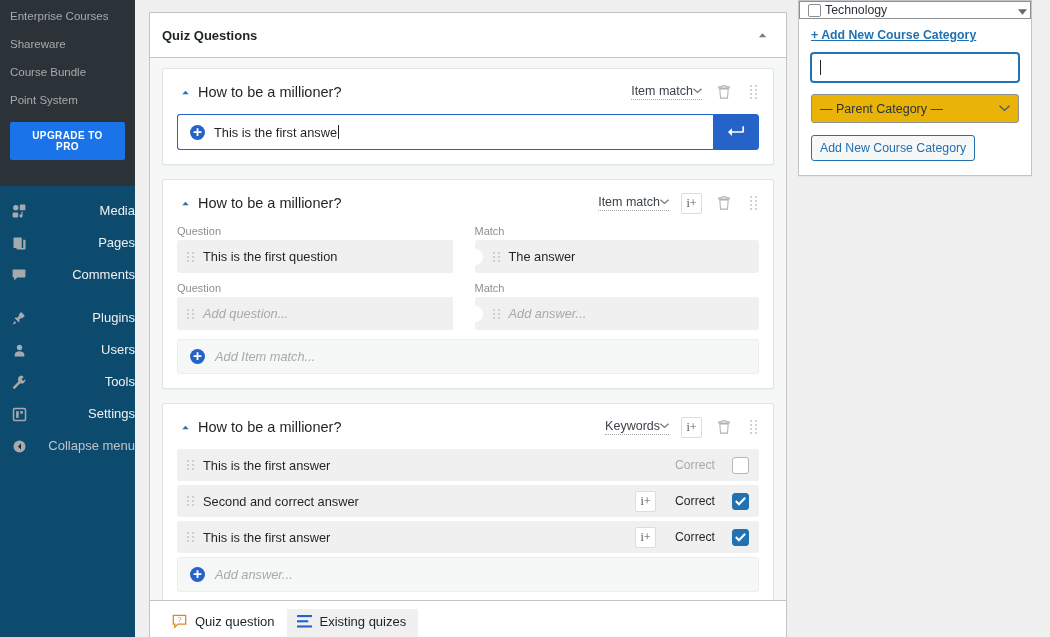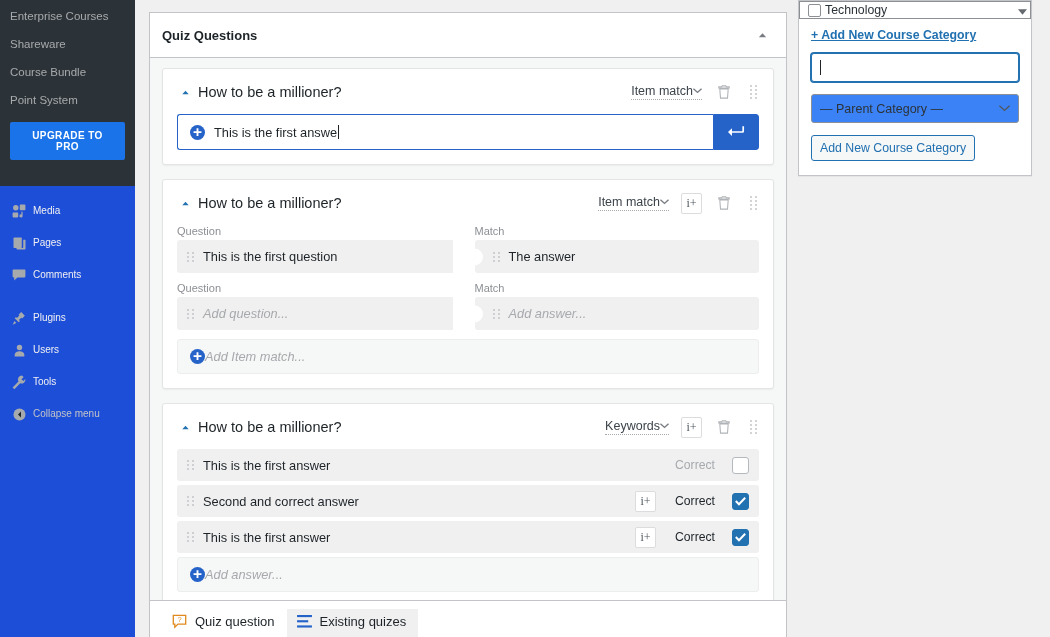--- a/index.html
+++ b/index.html
@@ -5,37 +5,37 @@
   * { box-sizing: border-box; margin: 0; padding: 0; }
   html, body {
     width: 1050px; height: 637px;
     font-family: "Liberation Sans", sans-serif;
     background: #f0f0f1;
     overflow: hidden;
   }
   .app { position: relative; width: 1050px; height: 637px; display: flex; }
 
   
-  .sidebar { width: 135px; flex: 0 0 135px; background: #1d4ed8; color: #c3c4c7; position: relative; }
+  .sidebar { width: 135px; flex: 0 0 135px; background: #0c4a6e; color: #c3c4c7; position: relative; }
   .submenu { background: #2c3338; padding: 2px 0 12px 0; }
   .submenu-item {
     font-size: 11.5px; color: #a7aaad; padding: 6px 0 6px 10px;
     line-height: 16px; white-space: nowrap; cursor: pointer;
   }
   .upgrade-wrap { padding: 8px 10px 14px 10px; }
   .upgrade-btn {
     display: inline-block; background: #1a73e8; color: #fff;
     font-size: 10px; font-weight: bold; letter-spacing: .4px;
     padding: 8px 10px; border: none; border-radius: 2px; cursor: pointer;
   }
   .menu { padding-top: 9px; }
   .menu-item {
     display: flex; align-items: center; gap: 5px;
-    padding: 7px 0 7px 10px; font-size: 10px; color: #f0f0f1;
-    cursor: pointer; line-height: 16px;
+    padding: 7px 0 7px 10px; font-size: 13px; color: #f0f0f1;
+    cursor: pointer; line-height: 16px; justify-content: space-between;
   }
   .menu-item .ico { width: 18px; height: 18px; flex: 0 0 18px; display: flex; align-items: center; justify-content: center; }
   .menu-item .ico svg { fill: #a7aaad; }
   .menu-gap { height: 11px; }
   .collapse { color: #c3c4c7; }
 
   
   .main { flex: 1; position: relative; background: #f0f0f1; padding: 12px 0 0 14px; }
   .content-col { width: 638px; }
 
@@ -112,21 +112,21 @@
     content: ""; position: absolute; left: -9px; top: 50%; transform: translateY(-50%);
     width: 17px; height: 17px; background: #fff; border-radius: 50%;
   }
   .match-col.left .fld { border-radius: 3px 0 0 3px; margin-right: 9px; }
   .match-row { margin-bottom: 9px; }
   .grip-sm { display: grid; grid-template-columns: 2px 2px; gap: 2px 3px; flex: 0 0 7px; }
   .grip-sm i { width: 2px; height: 2px; background: #c3c4c7; border-radius: 50%; display: block; }
 
   .add-row {
     height: 35px; background: #f6f7f7; border: 1px solid #eceded; border-radius: 3px;
-    display: flex; align-items: center; padding: 0 12px;
+    display: flex; align-items: center; gap: 10px; padding: 0 12px;
     font-size: 12.8px; color: #a7aaad; font-style: italic; cursor: pointer; margin-top: 4px;
   }
 
   
   .ans-row {
     height: 32px; background: #f0f0f1; border-radius: 3px;
     display: flex; align-items: center; gap: 9px; padding: 0 10px 0 10px;
     margin-bottom: 4px; font-size: 12.8px; color: #1d2327;
   }
   .ans-row .txt { flex: 1; }
@@ -170,21 +170,21 @@
     margin: 9px 0 11px 0; cursor: pointer; font-weight: bold;
   }
   .newcat-input {
     width: 100%; height: 29px; border: 1px solid #2271b1; border-radius: 3px;
     box-shadow: 0 0 0 1px #2271b1; background: #fff;
     display: flex; align-items: center; padding: 0 8px; margin-bottom: 12px;
   }
   .newcat-input .caret2 { width: 1px; height: 15px; background: #1d2327; display: block; }
   .parent-select {
     width: 100%; height: 29px; border: 1px solid #8c8f94; border-radius: 3px;
-    background: #3b82f6; display: flex; align-items: center; justify-content: space-between;
+    background: #eab308; display: flex; align-items: center; justify-content: space-between;
     padding: 0 8px; font-size: 12.5px; color: #2c3338; margin-bottom: 12px; cursor: pointer;
   }
   .parent-select svg { fill: #50575e; }
   .addcat-btn {
     display: inline-block; border: 1px solid #2271b1; border-radius: 3px; background: #f6f7f7;
     color: #2271b1; font-size: 12.3px; padding: 5px 8px; cursor: pointer;
   }
 </style>
 </head>
 <body>
@@ -249,20 +249,30 @@
           </span>
         <span>Users</span>
       </div>
       <div class="menu-item">
         <span class="ico">
             <svg width="16" height="16" viewBox="0 0 20 20">
               <path d="M13.6 2a5 5 0 0 0-4.3 7.5L2 16.8 4.2 19l7.3-7.3A5 5 0 0 0 18 6.3l-2.6 2.6-2.3-2.3L15.7 4a5 5 0 0 0-2.1-2z"></path>
             </svg>
           </span>
         <span>Tools</span>
+      </div>
+      <div class="menu-item">
+        <span class="ico">
+            <svg width="15" height="15" viewBox="0 0 20 20">
+              <rect x="2" y="2" width="16" height="16" rx="1.6" fill="none" stroke="#a7aaad" stroke-width="2"></rect>
+              <rect x="5.5" y="5.5" width="3.4" height="9"></rect>
+              <rect x="11" y="5.5" width="3.5" height="3.4"></rect>
+            </svg>
+          </span>
+        <span>Settings</span>
       </div>
       <div class="menu-item collapse">
         <span class="ico">
             <svg width="15" height="15" viewBox="0 0 20 20">
               <circle cx="10" cy="10" r="8"></circle>
               <path d="M12 6 8 10l4 4z" fill="#1d2327"></path>
             </svg>
           </span>
         <span>Collapse menu</span>
       </div>

